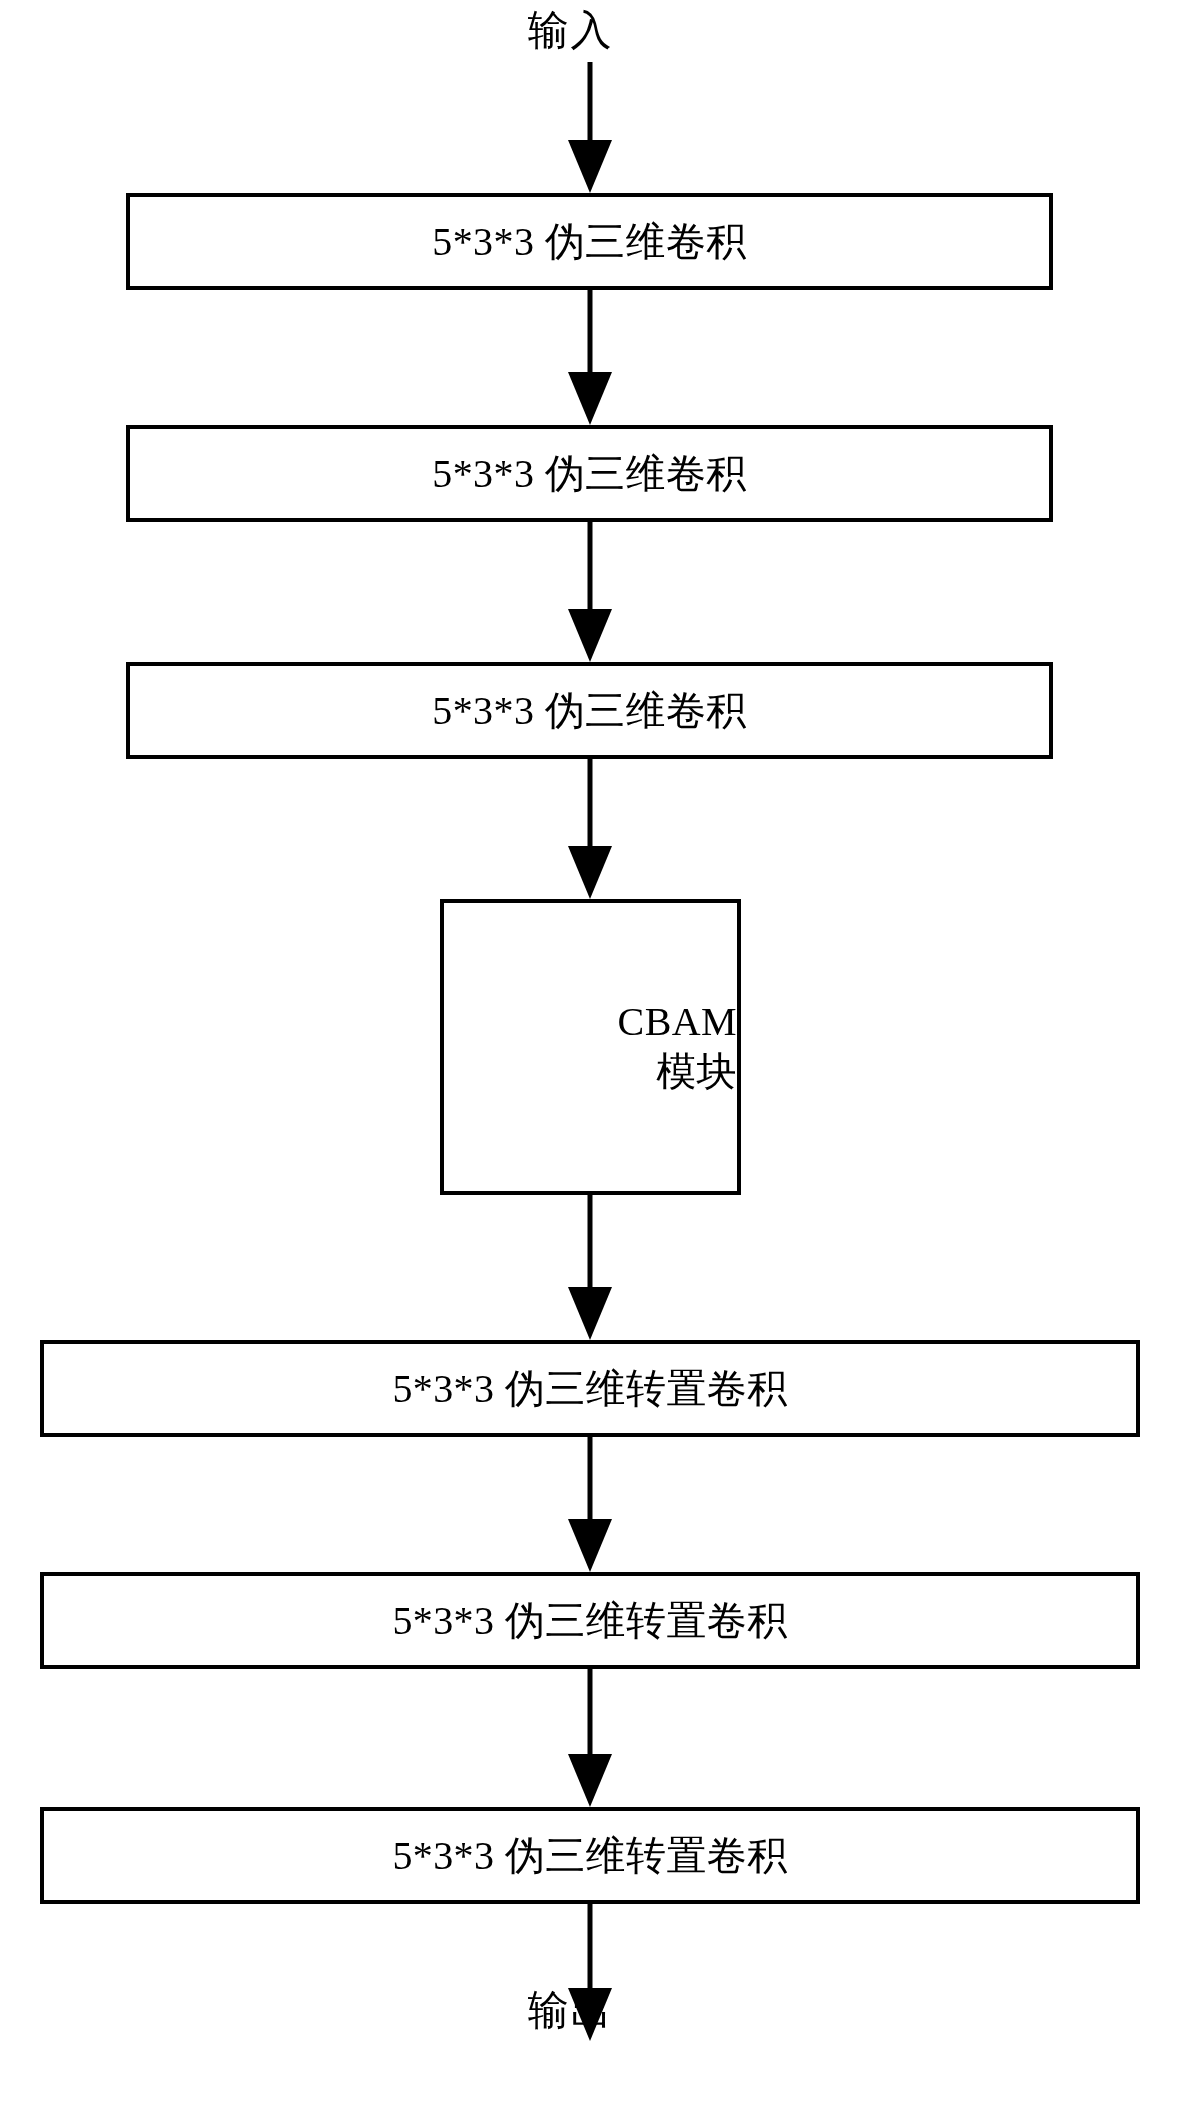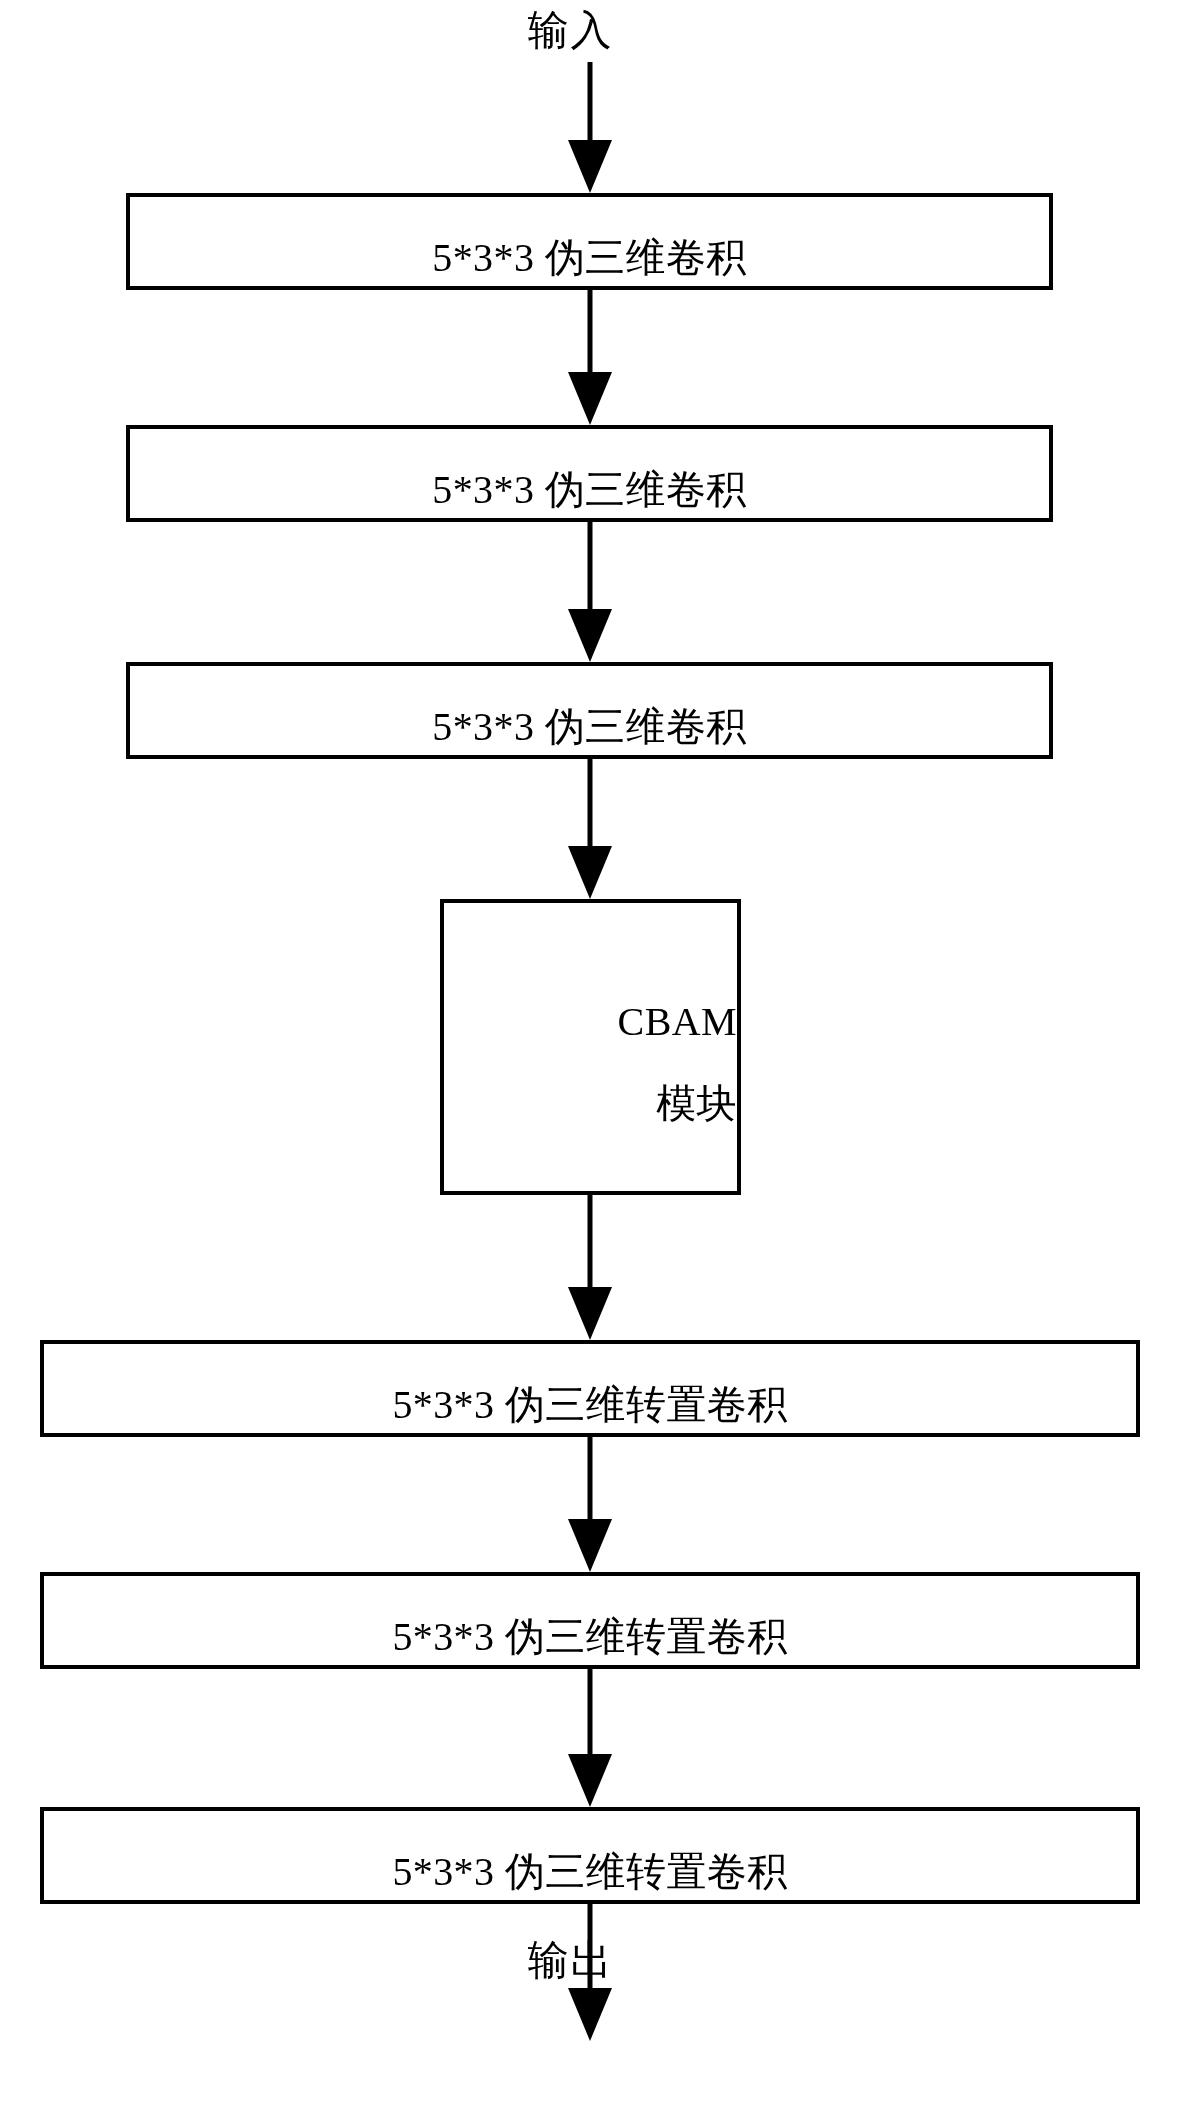--- a/index.html
+++ b/index.html
@@ -42,21 +42,20 @@
     align-items: center;
     justify-content: center;
     text-align: center;
   }
   .node-label {
     font-size: 40px;
     line-height: 1.18;
     font-family: "Liberation Serif", "DejaVu Serif", serif;
     white-space: nowrap;
     letter-spacing: 0.01em;
-    margin-top: 32px;
   }
   .node-box.stacked {
     flex-direction: column;
   }
   .node-box.stacked .node-label {
     line-height: 1.25;
   }
 
   
   .connector {
@@ -151,15 +150,15 @@
 
   <div class="node-box" style="left:40px; top:1807px; width:1100px; height:97px;">
     <span class="node-label">5*3*3 伪三维转置卷积</span>
   </div>
 
   <div class="connector" style="left:568px; top:1904px; width:44px; height:137px;">
     <div class="shaft" style="height:84px;"></div>
     <div class="head"></div>
   </div>
 
-  <div class="endpoint-label" style="top:1940px;">输出</div>
+  <div class="endpoint-label" style="top:1990px;">输出</div>
 
 </div>
 
 </body></html>

